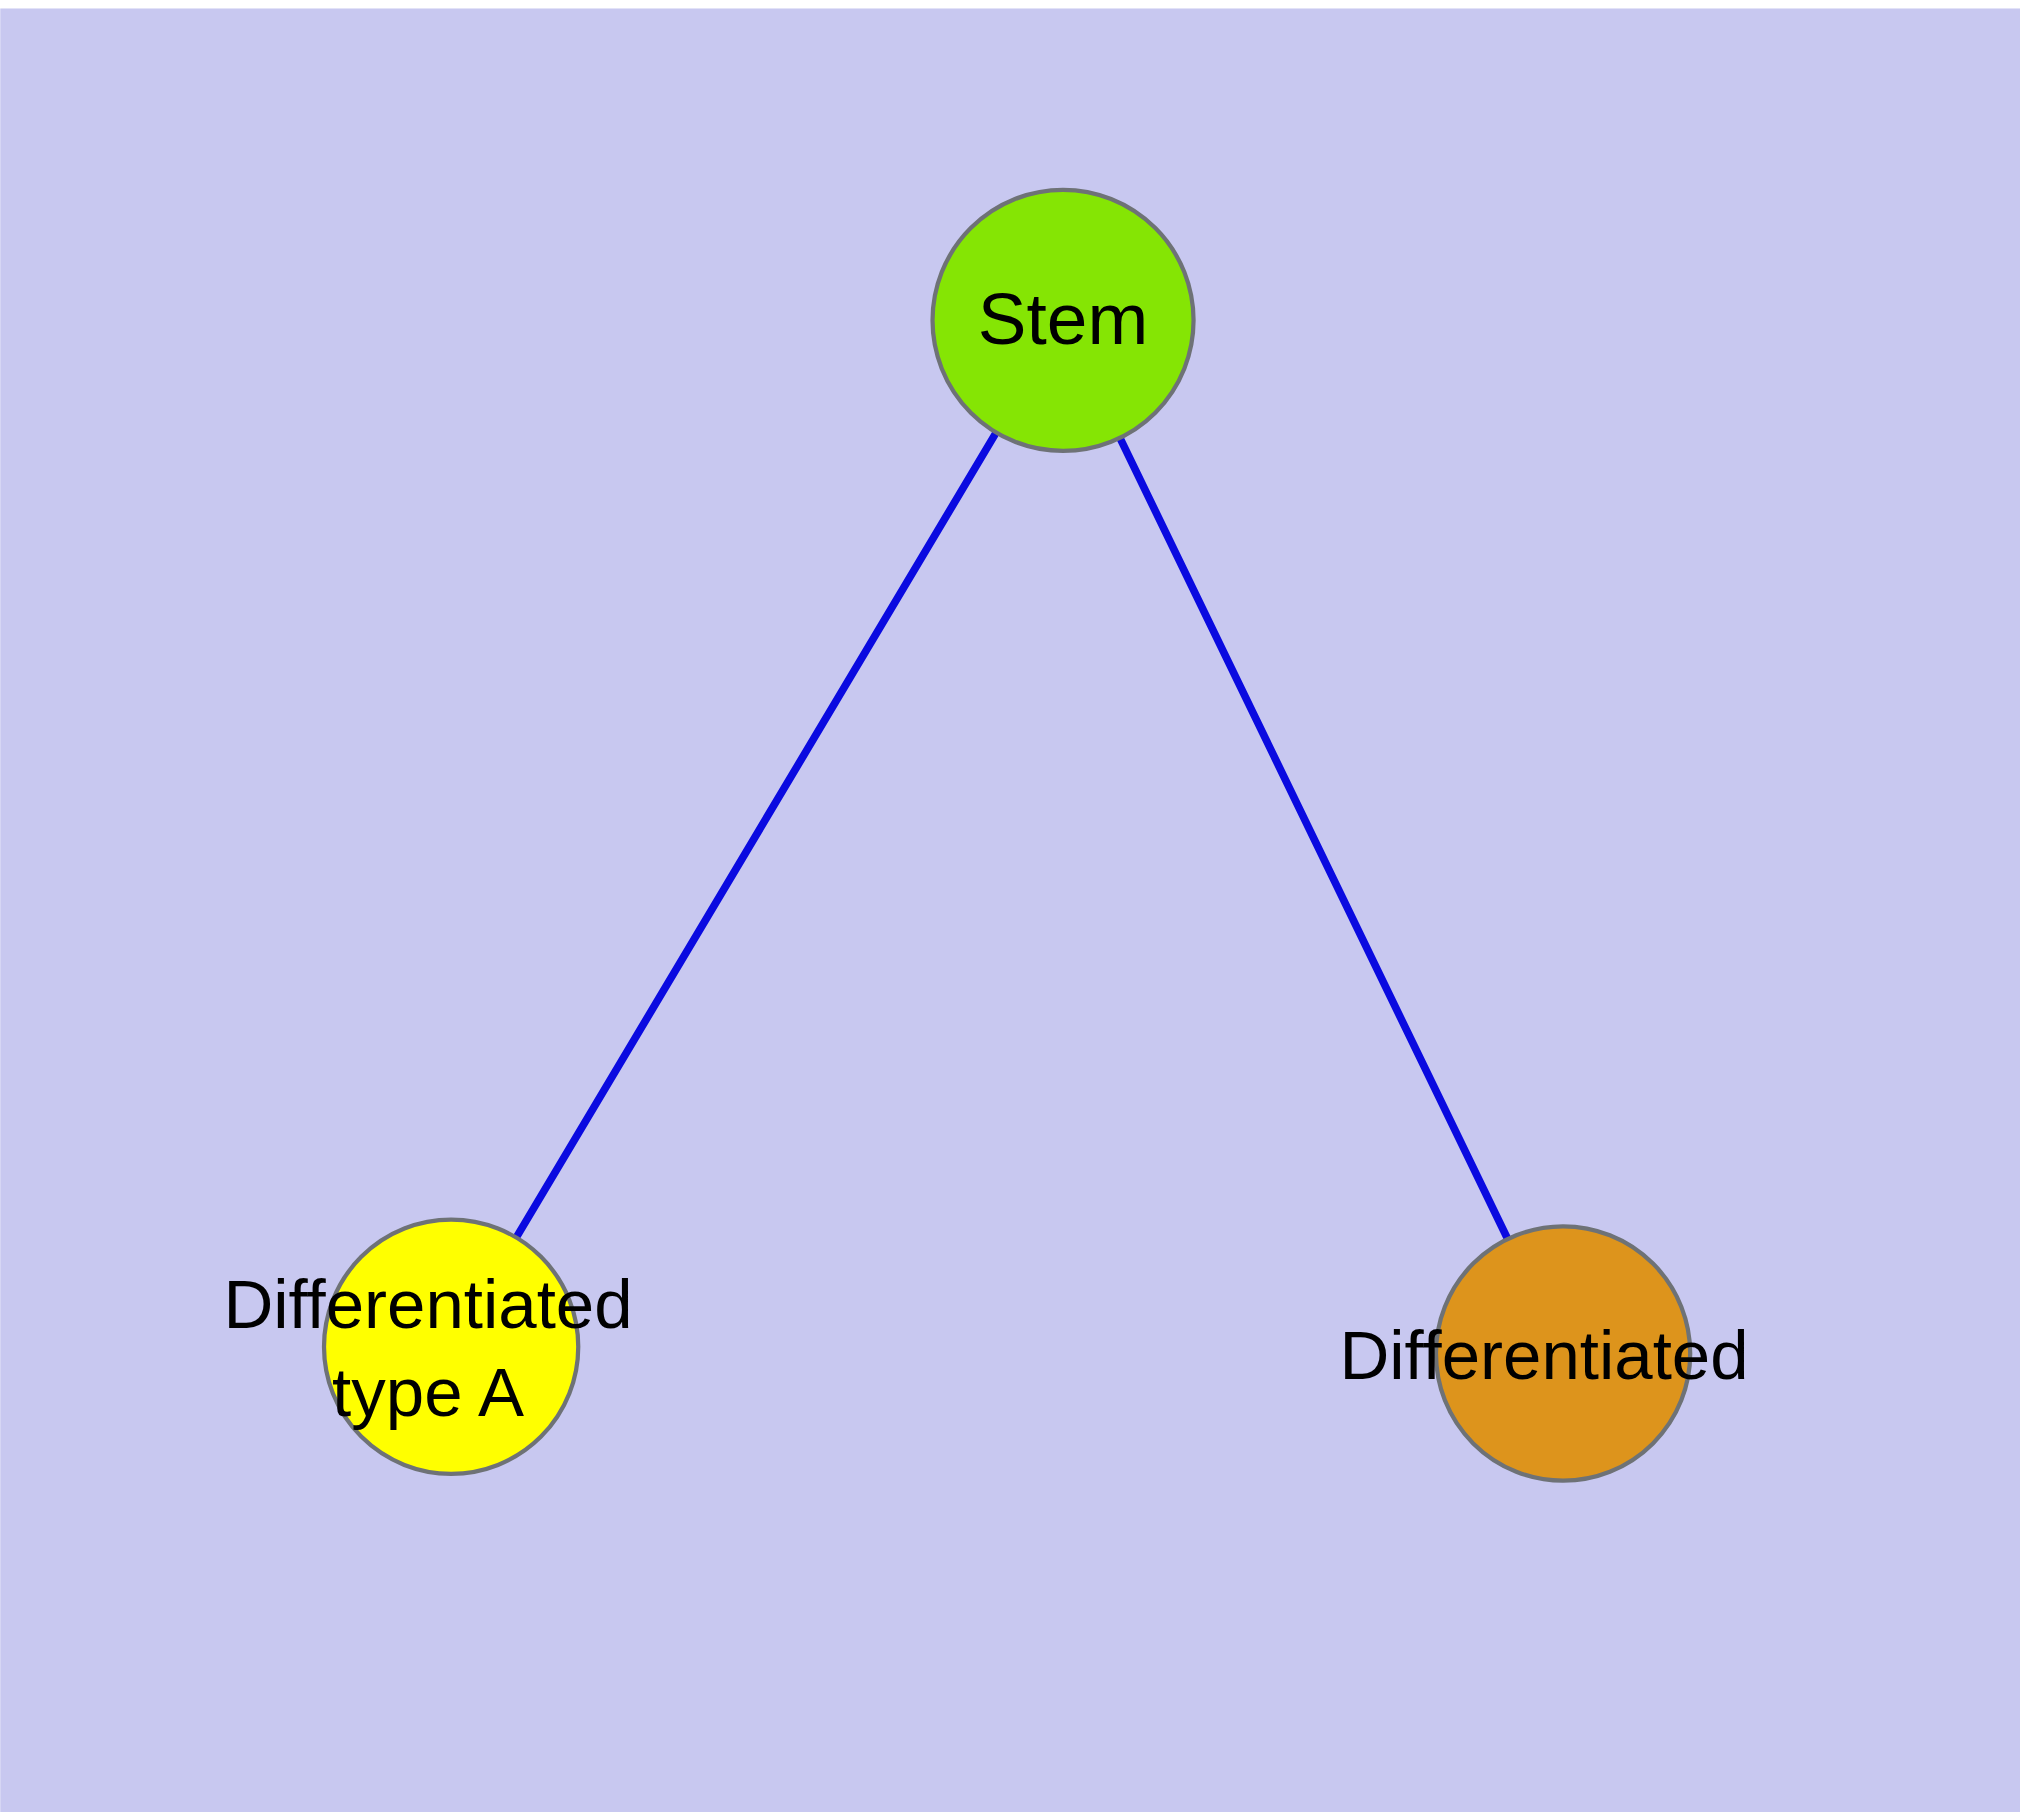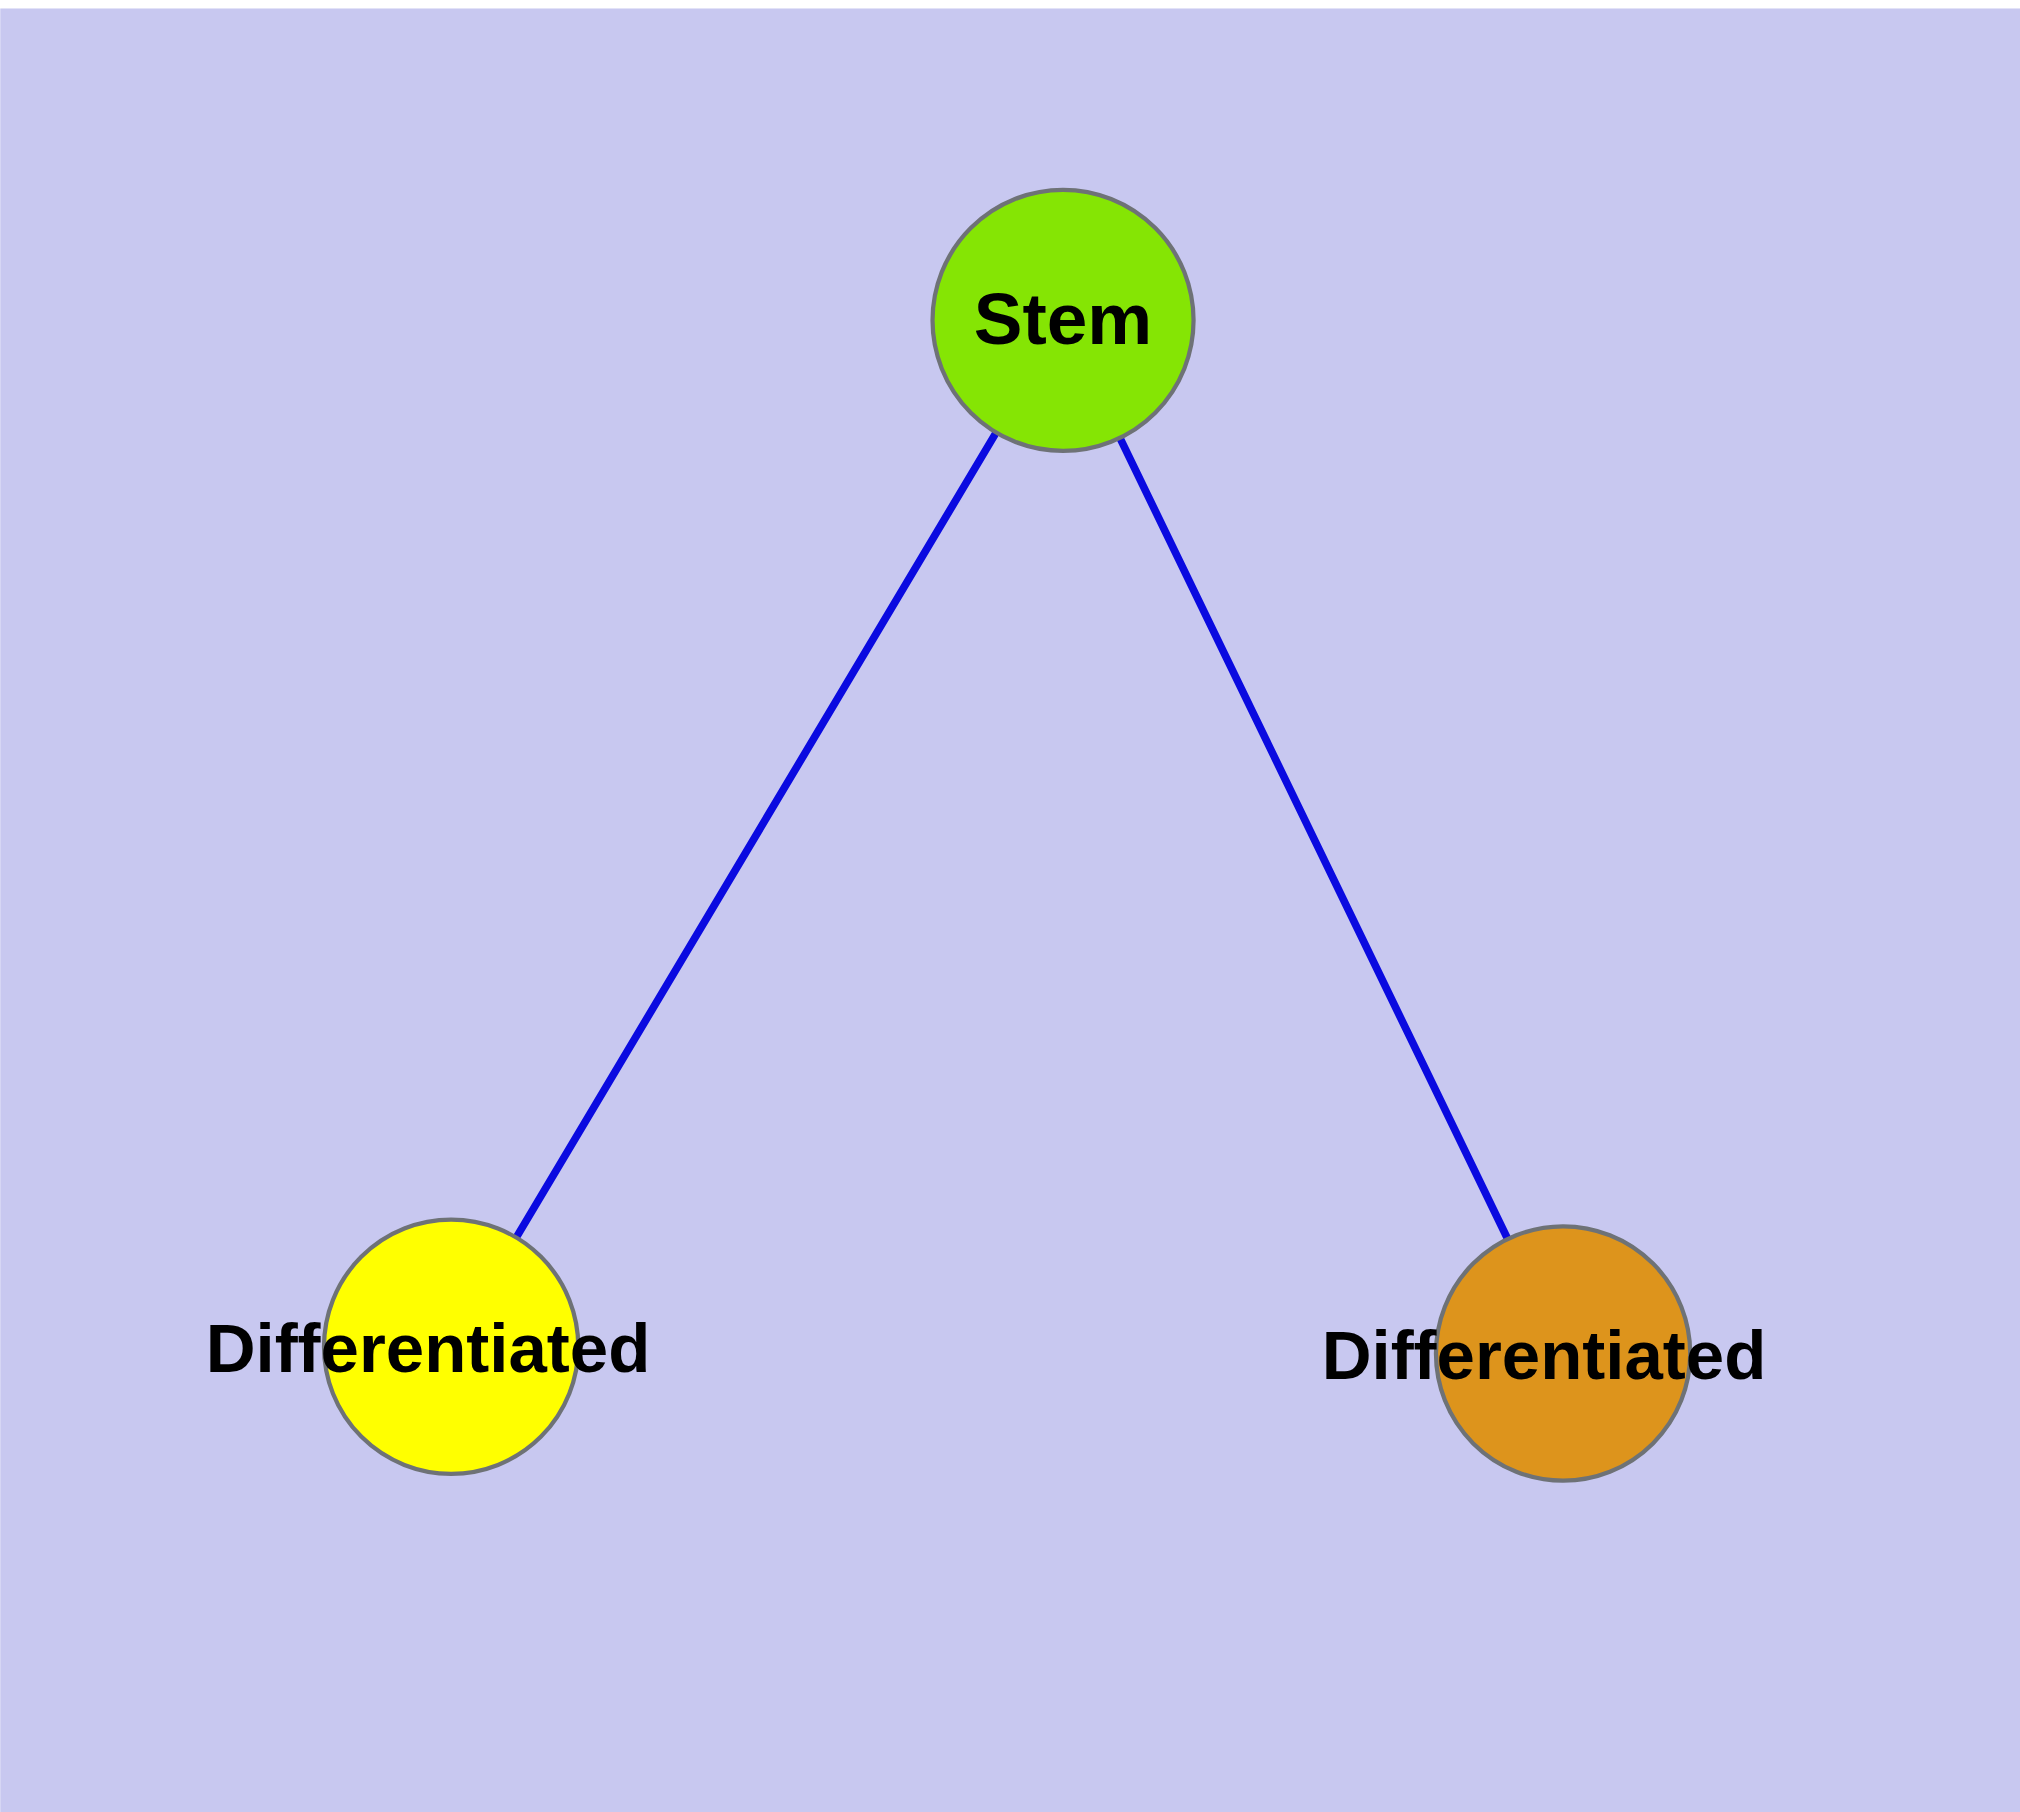--- a/index.html
+++ b/index.html
@@ -27,21 +27,21 @@
     stroke-linecap: round;
   }
   .node {
     stroke: #6e7276;
     stroke-width: 5;
   }
   .node-label {
     position: absolute;
     transform: translate(-50%, -50%);
     font-family: "Liberation Sans", sans-serif;
-    font-weight: bold;
+    font-weight: normal;
     font-size: 69px;
     line-height: 1.28;
     color: #000000;
     text-align: center;
     white-space: nowrap;
     pointer-events: none;
   }
   .node-label.stem {
     font-size: 73px;
   }
@@ -63,20 +63,21 @@
 
     <circle cx="532" cy="1589" r="150" class="node" fill="#ffff00"></circle>
 
     <circle cx="1844" cy="1597" r="150" class="node" fill="#dd941c"></circle>
   </svg>
 
   <div class="node-label stem" style="left: 1063px; top: 319px;">Stem</div>
 
   <div class="node-label" style="left: 428px; top: 1349px;">
     <div>Differentiated</div>
+    <div>type A</div>
   </div>
 
   <div class="node-label" style="left: 1544px; top: 1356px;">
     <div>Differentiated</div>
   </div>
 
 </div>
 
 
 </body></html>

